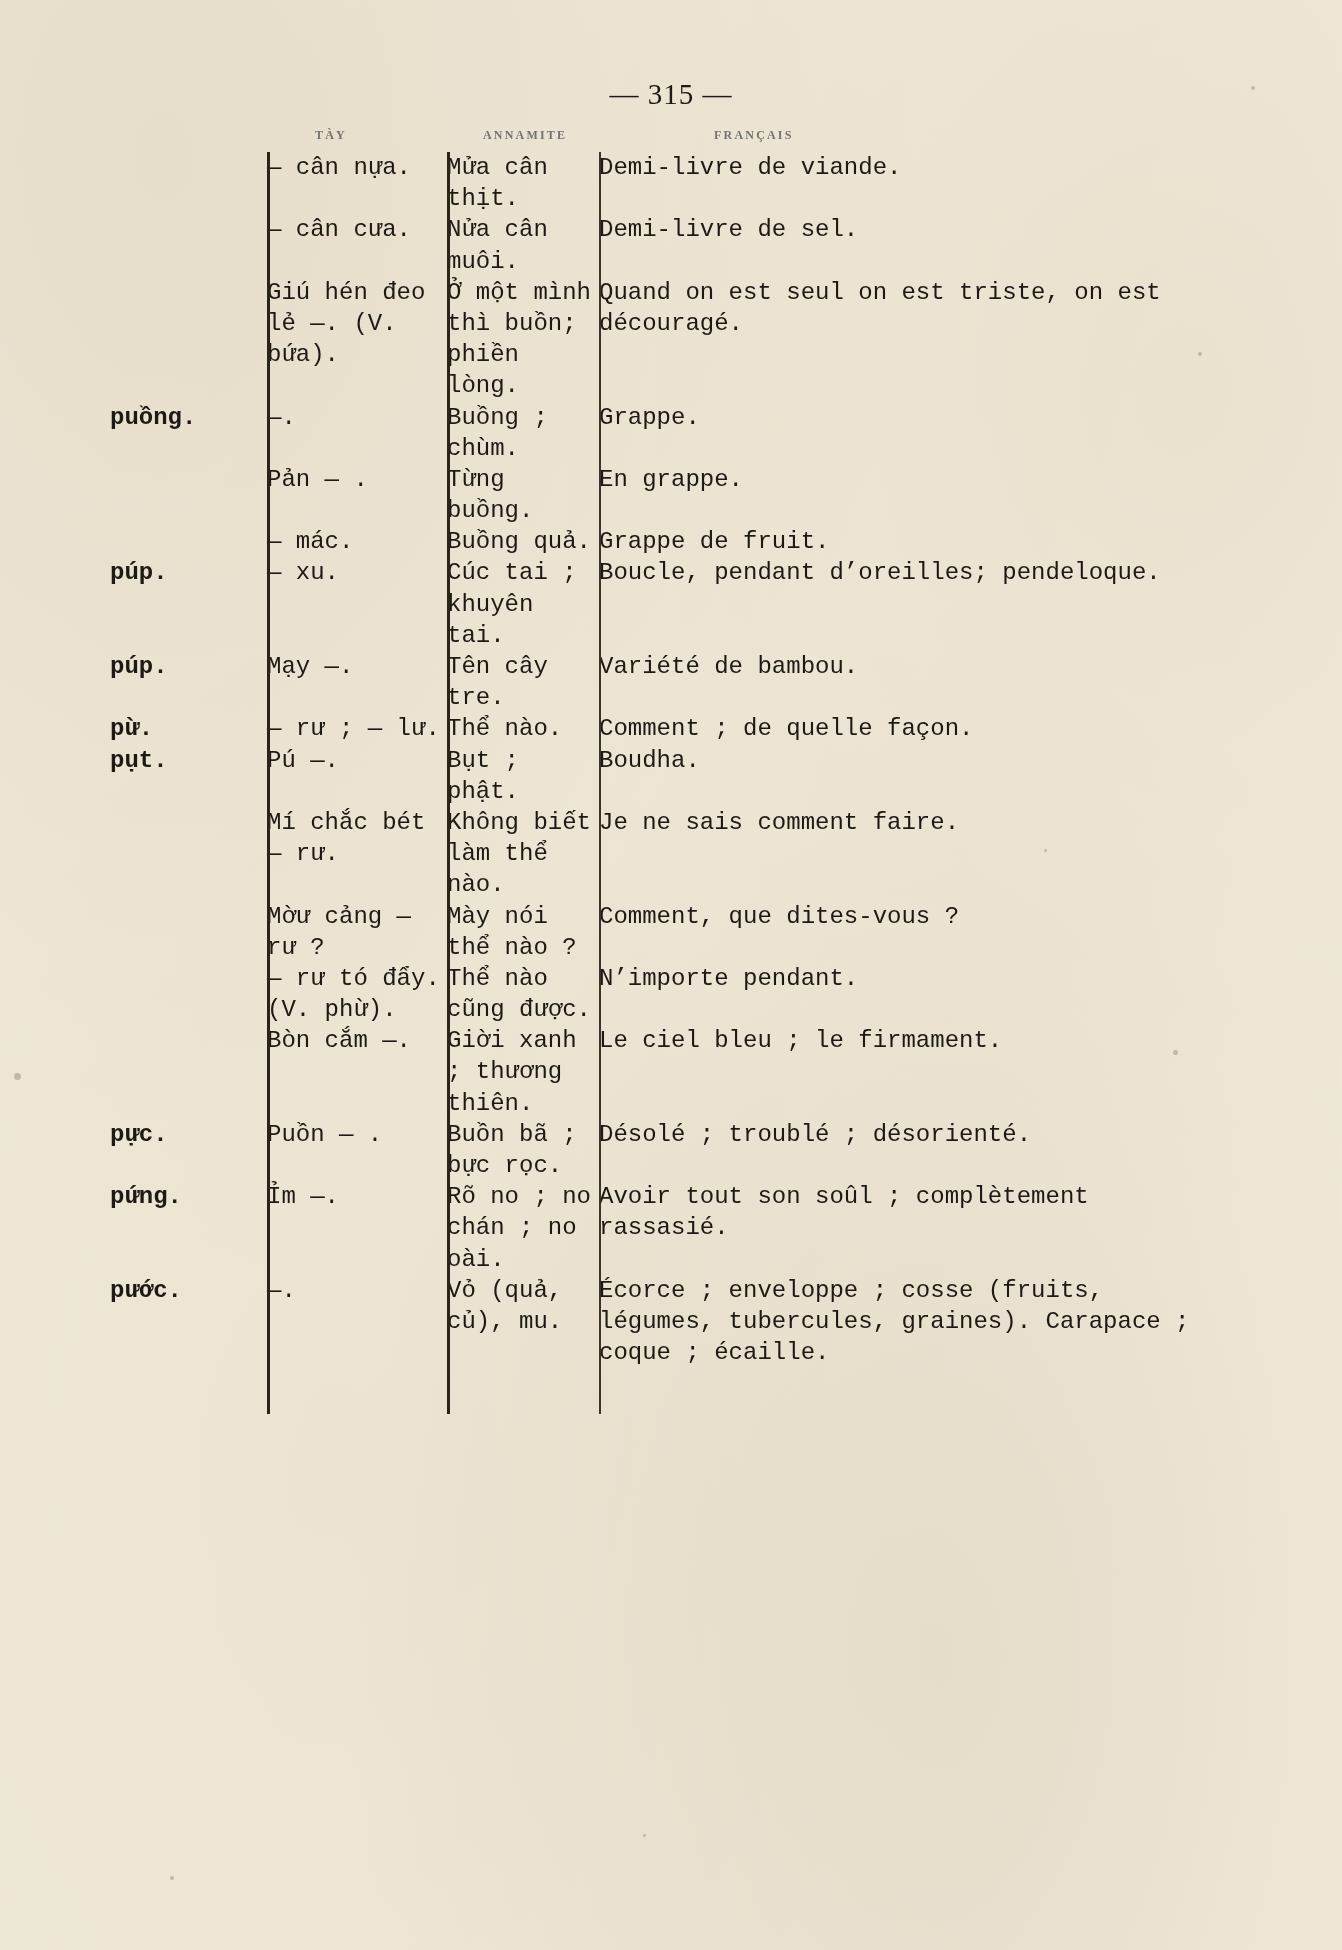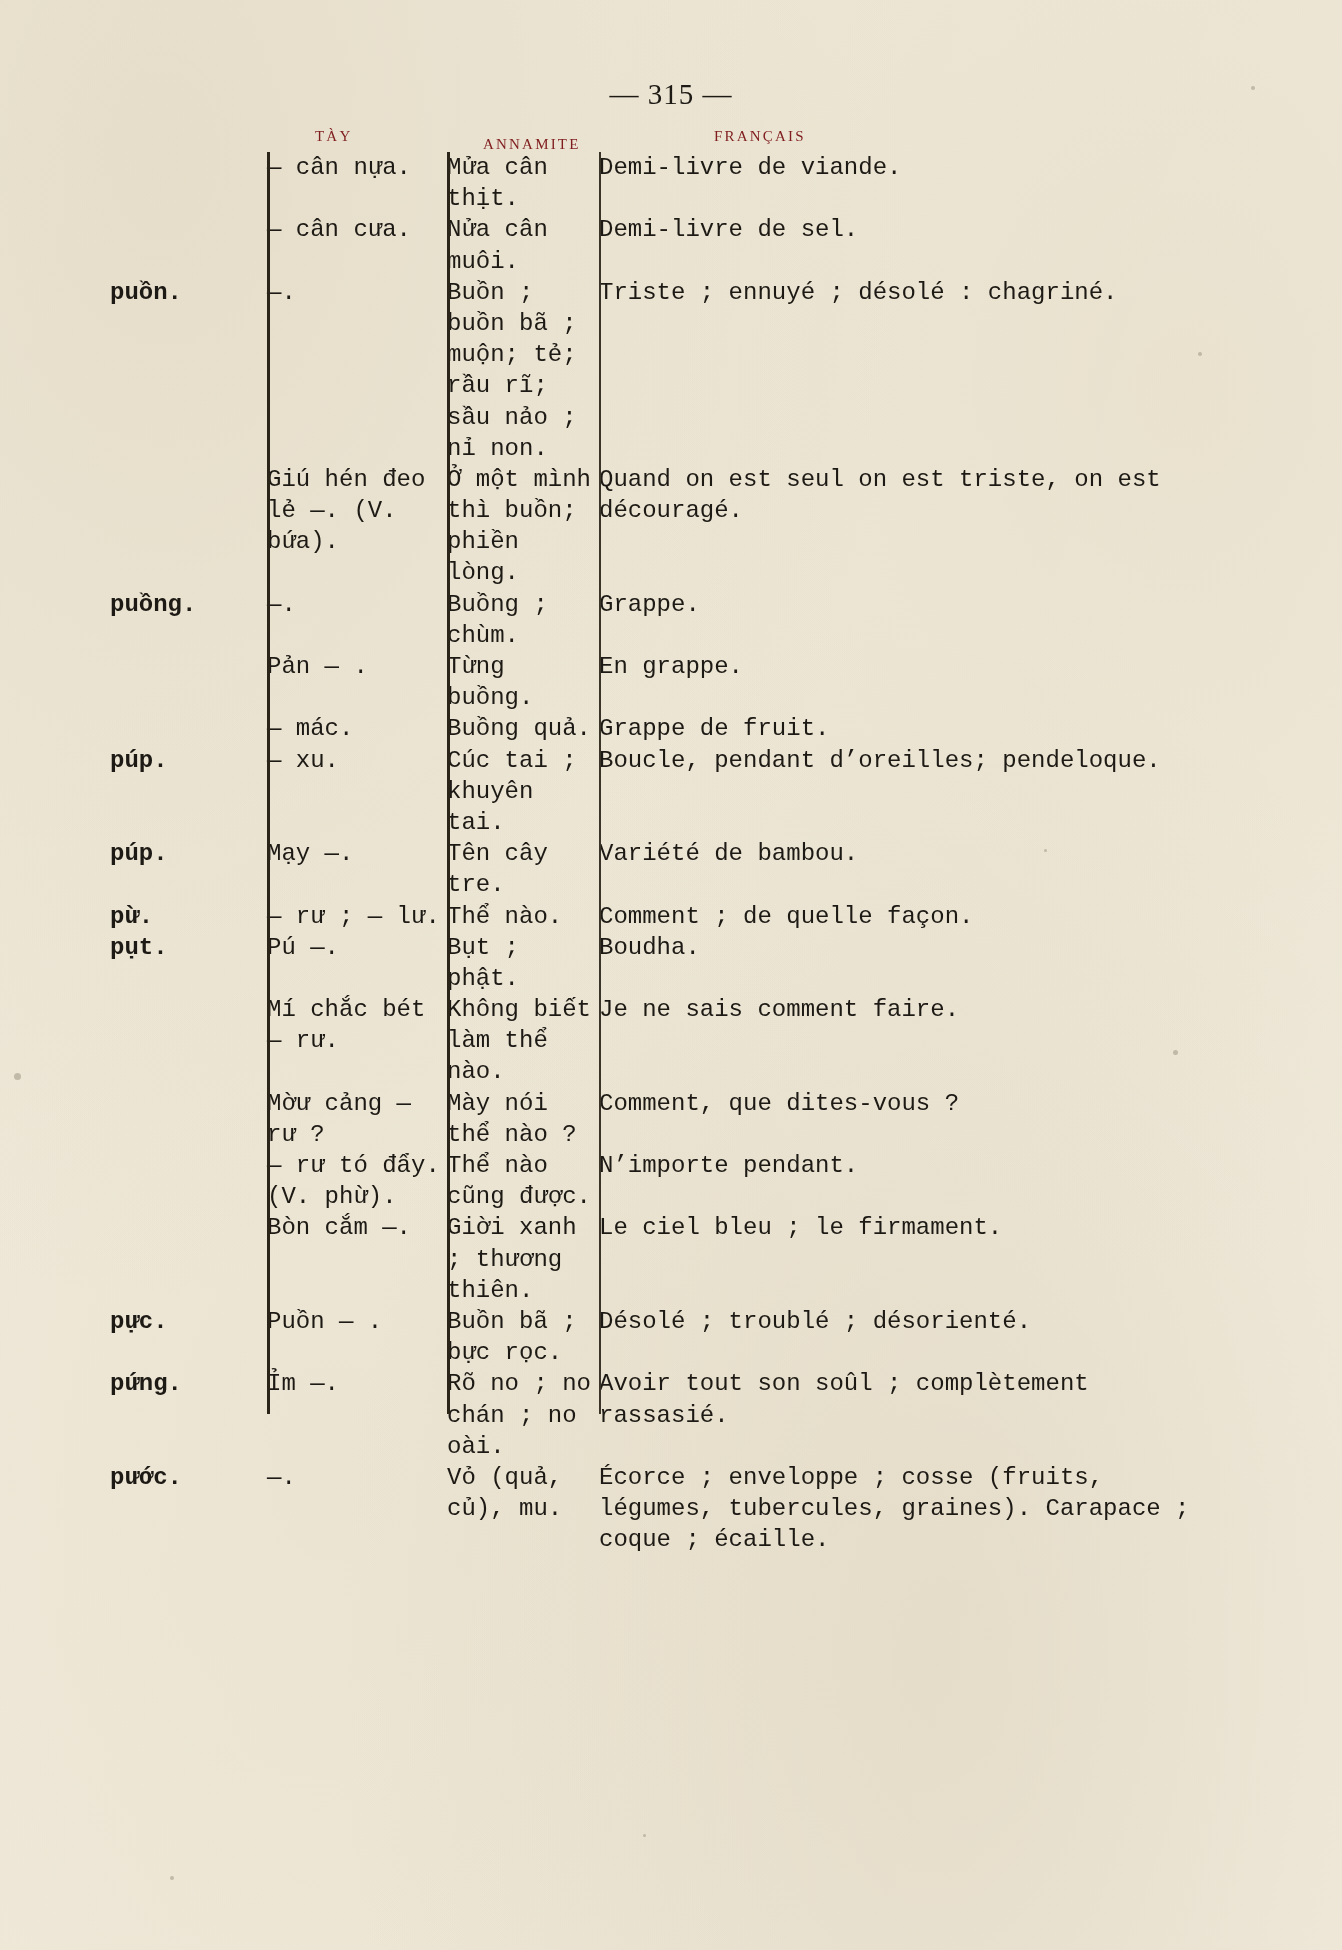--- a/index.html
+++ b/index.html
@@ -63,26 +63,27 @@
     width: 3px;
     background: #2a2419;
   }
   .rule.r1 { left: 157px; height: 1262px; }
   .rule.r2 { left: 337px; height: 1262px; }
   .rule.r3 { left: 489px; height: 1262px; width: 2px; background: #3a3328; }
 
   .hdr {
     position: absolute;
     top: -24px;
-    font-size: 15px;
+    font-size: 12px;
     letter-spacing: 2.2px;
-    color: #7f1d1d;
+    color: #737373;
+    font-weight: bold;
   }
   .hdr.h-tay { left: 205px; }
-  .hdr.h-ann { left: 373px; margin-top: 8px; }
+  .hdr.h-ann { left: 373px; }
   .hdr.h-fr  { left: 604px; }
 
   table.dict {
     border-collapse: collapse;
     width: 1120px;
     table-layout: fixed;
     font-family: Liberation Mono, monospace;
   }
   table.dict td {
     vertical-align: top;
@@ -143,26 +144,20 @@
           <td class="ann">Mửa cân thịt.</td>
           <td class="fr">Demi-livre de viande.</td>
         </tr>
         <tr>
           <td class="head"></td>
           <td class="tay">— cân cưa.</td>
           <td class="ann">Nửa cân muôi.</td>
           <td class="fr">Demi-livre de sel.</td>
         </tr>
 
-        <tr class="gap-lg">
-          <td class="head">puồn.</td>
-          <td class="tay">—.</td>
-          <td class="ann">Buồn ; buồn bã ; muộn; tẻ; rầu rĩ; sầu nảo ; nỉ non.</td>
-          <td class="fr">Triste ; ennuyé ; désolé : chagriné.</td>
-        </tr>
         <tr class="gap-sm">
           <td class="head"></td>
           <td class="tay">Giú hén đeo lẻ —. (V. bứa).</td>
           <td class="ann">Ở một mình thì buồn; phiền lòng.</td>
           <td class="fr">Quand on est seul on est triste, on est découragé.</td>
         </tr>
 
         <tr class="gap-lg">
           <td class="head">puồng.</td>
           <td class="tay">—.</td>

